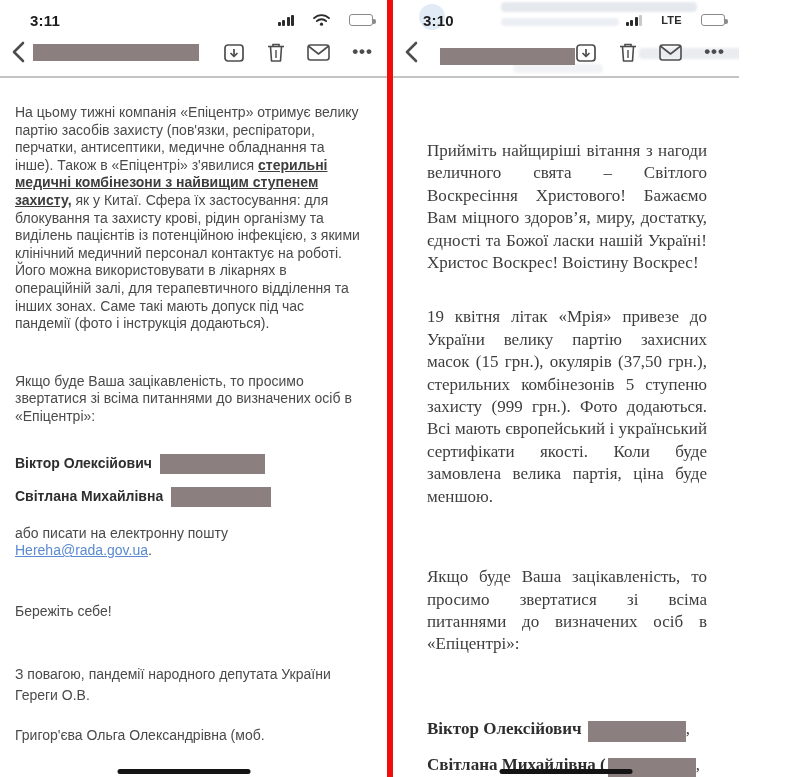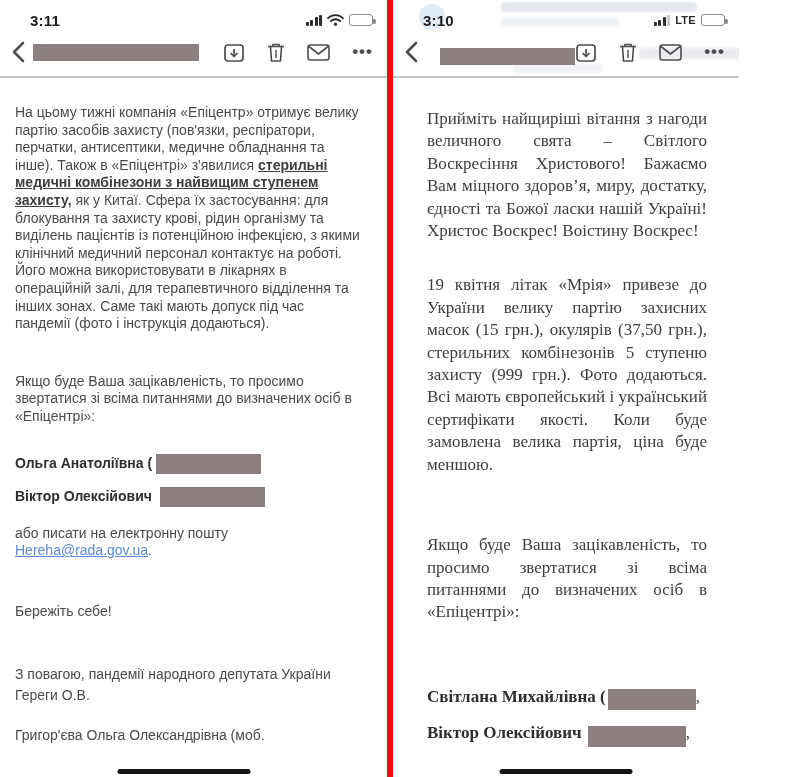--- a/index.html
+++ b/index.html
@@ -15,21 +15,21 @@
   body{font-family:"Liberation Sans",sans-serif;color:var(--ink);}
   .stage{display:flex;width:800px;height:777px;background:#fff;}
   .phone{position:relative;height:777px;background:#fff;overflow:hidden;}
   .phone.left{width:387px;}
   .red-divider{width:6px;height:777px;background:var(--accent-red);flex:0 0 auto;}
   .phone.right{width:346px;}
 
   
   .statusbar{position:relative;height:30px;display:flex;align-items:center;justify-content:space-between;padding:10px 14px 0 30px;}
   .time{font-size:15px;font-weight:700;color:#1c1c1c;letter-spacing:.2px;}
-  .status-icons{display:flex;align-items:center;gap:5px;}
+  .status-icons{display:flex;align-items:center;gap:19px;}
   .signal{display:flex;align-items:flex-end;gap:1.5px;height:11px;}
   .signal i{display:block;width:3px;background:#2b2b2b;border-radius:1px;}
   .signal i:nth-child(1){height:4px;}
   .signal i:nth-child(2){height:6px;}
   .signal i:nth-child(3){height:8.5px;}
   .signal i:nth-child(4){height:11px;}
   .signal.three-bars i:nth-child(4){background:#c9c9c9;}
   .lte{font-size:11px;font-weight:700;color:#2b2b2b;letter-spacing:.3px;}
   .battery{position:relative;width:24px;height:12px;border:1px solid #8a8a8a;border-radius:3px;padding:1.5px;}
   .battery .level{height:100%;width:78%;background:#2b2b2b;border-radius:1.5px;}
@@ -65,21 +65,21 @@
   .phone.left .contact-row .redact{width:105px;height:20px;margin-left:4px;}
   .phone.left .contact-row.c3 .redact{width:100px;}
   .phone.left .email-line{margin-top:18px;}
   a.mail-link{color:var(--link-blue);text-decoration:underline;cursor:pointer;}
   .phone.left .farewell{margin-top:43px;}
   .phone.left .signature{margin-top:44px;line-height:20.5px;}
   .phone.left .assistant{margin-top:20px;line-height:21px;}
 
   
   .phone.right .email{padding:30px 32px 0 34px;font-family:"Liberation Serif",serif;font-size:17px;line-height:22.4px;color:#3d3d3d;text-align:justify;}
-  .phone.right .p1{margin-bottom:32px;}
+  .phone.right .p1{margin-bottom:32px;margin-top:32px;}
   .phone.right .p2{margin-bottom:58px;}
   .phone.right .p3{margin-bottom:62px;}
   .phone.right .contact-row{margin-bottom:14px;text-align:left;}
   .phone.right .contact-row .redact{width:92px;height:21px;margin-left:2px;margin-bottom:-4px;}
   .phone.right .contact-row.c2 .redact{width:98px;}
   .phone.right .contact-row.c3 .redact{width:88px;}
   .phone.right .email-line{margin-top:44px;}
   .phone.right a.mail-link{color:#333;text-decoration:underline;}
 
   .home-indicator{position:absolute;bottom:3px;left:50%;transform:translateX(-50%);width:133px;height:5px;border-radius:3px;background:#141414;}
@@ -133,22 +133,22 @@
         <span class="dots">•••</span>
       </div>
     </nav>
     <div class="divider"></div>
 
     <main class="email">
       <p class="p1"><span>На цьому тижні компанія «Епіцентр» отримує велику партію засобів захисту (пов'язки, респіратори, перчатки, антисептики, медичне обладнання та інше). Також в «Епіцентрі» з'явилися </span><span class="bold-underline">стерильні медичні  комбінезони з найвищим ступенем захисту,</span><span> як у Китаї. Сфера їх застосування: для блокування та захисту крові, рідин організму та виділень пацієнтів із потенційною інфекцією, з якими клінічний медичний персонал контактує на роботі. Його можна використовувати в лікарнях в операційній залі, для терапевтичного відділення та інших зонах. Саме такі мають допуск під час пандемії (фото і інструкція додаються).</span></p>
 
       <p class="p2">Якщо буде Ваша зацікавленість, то просимо звертатися зі всіма питаннями до визначених осіб в «Епіцентрі»:</p>
 
-      <p class="contact-row c1"><b>Ольга Анатоліївна (</b><span class="redact"></span></p>
       <p class="contact-row c2"><b>Віктор Олексійович </b><span class="redact"></span></p>
+      <p class="contact-row c3"><b>Світлана Михайлівна </b><span class="redact"></span></p>
 
       <p class="email-line"><span>або писати на електронну пошту</span><br><a class="mail-link">Hereha@rada.gov.ua</a><span>.</span></p>
 
       <p class="farewell">Бережіть себе!</p>
 
       <p class="signature">З повагою, пандемії народного депутата України Гереги О.В.</p>
 
       <p class="assistant"><span>Григор'єва Ольга Олександрівна (моб. </span><br></p>
     </main>
 
@@ -202,22 +202,22 @@
         <span class="dots">•••</span>
       </div>
     </nav>
     <div class="divider"></div>
 
     <main class="email">
       <p class="p1">Прийміть найщиріші вітання з нагоди величного свята – Світлого Воскресіння Христового! Бажаємо Вам міцного здоров’я, миру, достатку, єдності та Божої ласки нашій Україні! Христос Воскрес! Воістину Воскрес!</p>
       <p class="p2">19 квітня літак «Мрія» привезе до України велику партію захисних масок (15 грн.), окулярів (37,50 грн.), стерильних комбінезонів 5 ступеню захисту (999 грн.). Фото додаються. Всі мають європейський і український сертифікати якості. Коли буде замовлена велика партія, ціна буде меншою.</p>
       <p class="p3">Якщо буде Ваша зацікавленість, то просимо звертатися зі всіма питаннями до визначених осіб в «Епіцентрі»:</p>
 
+      <p class="contact-row c2"><b>Віктор Олексійович </b><span class="redact"></span><span>,</span></p>
       <p class="contact-row c3"><b>Світлана Михайлівна (</b><span class="redact"></span><span>,</span></p>
-      <p class="contact-row c2"><b>Віктор Олексійович </b><span class="redact"></span><span>,</span></p>
 
       <p class="email-line"><span>або писати на електронну пошту </span><a class="mail-link">Hereha@rada.gov.ua</a><span>.</span></p>
 
     </main>
 
     <div class="home-indicator"></div>
   </section>
 </div>
 
 </body></html>

